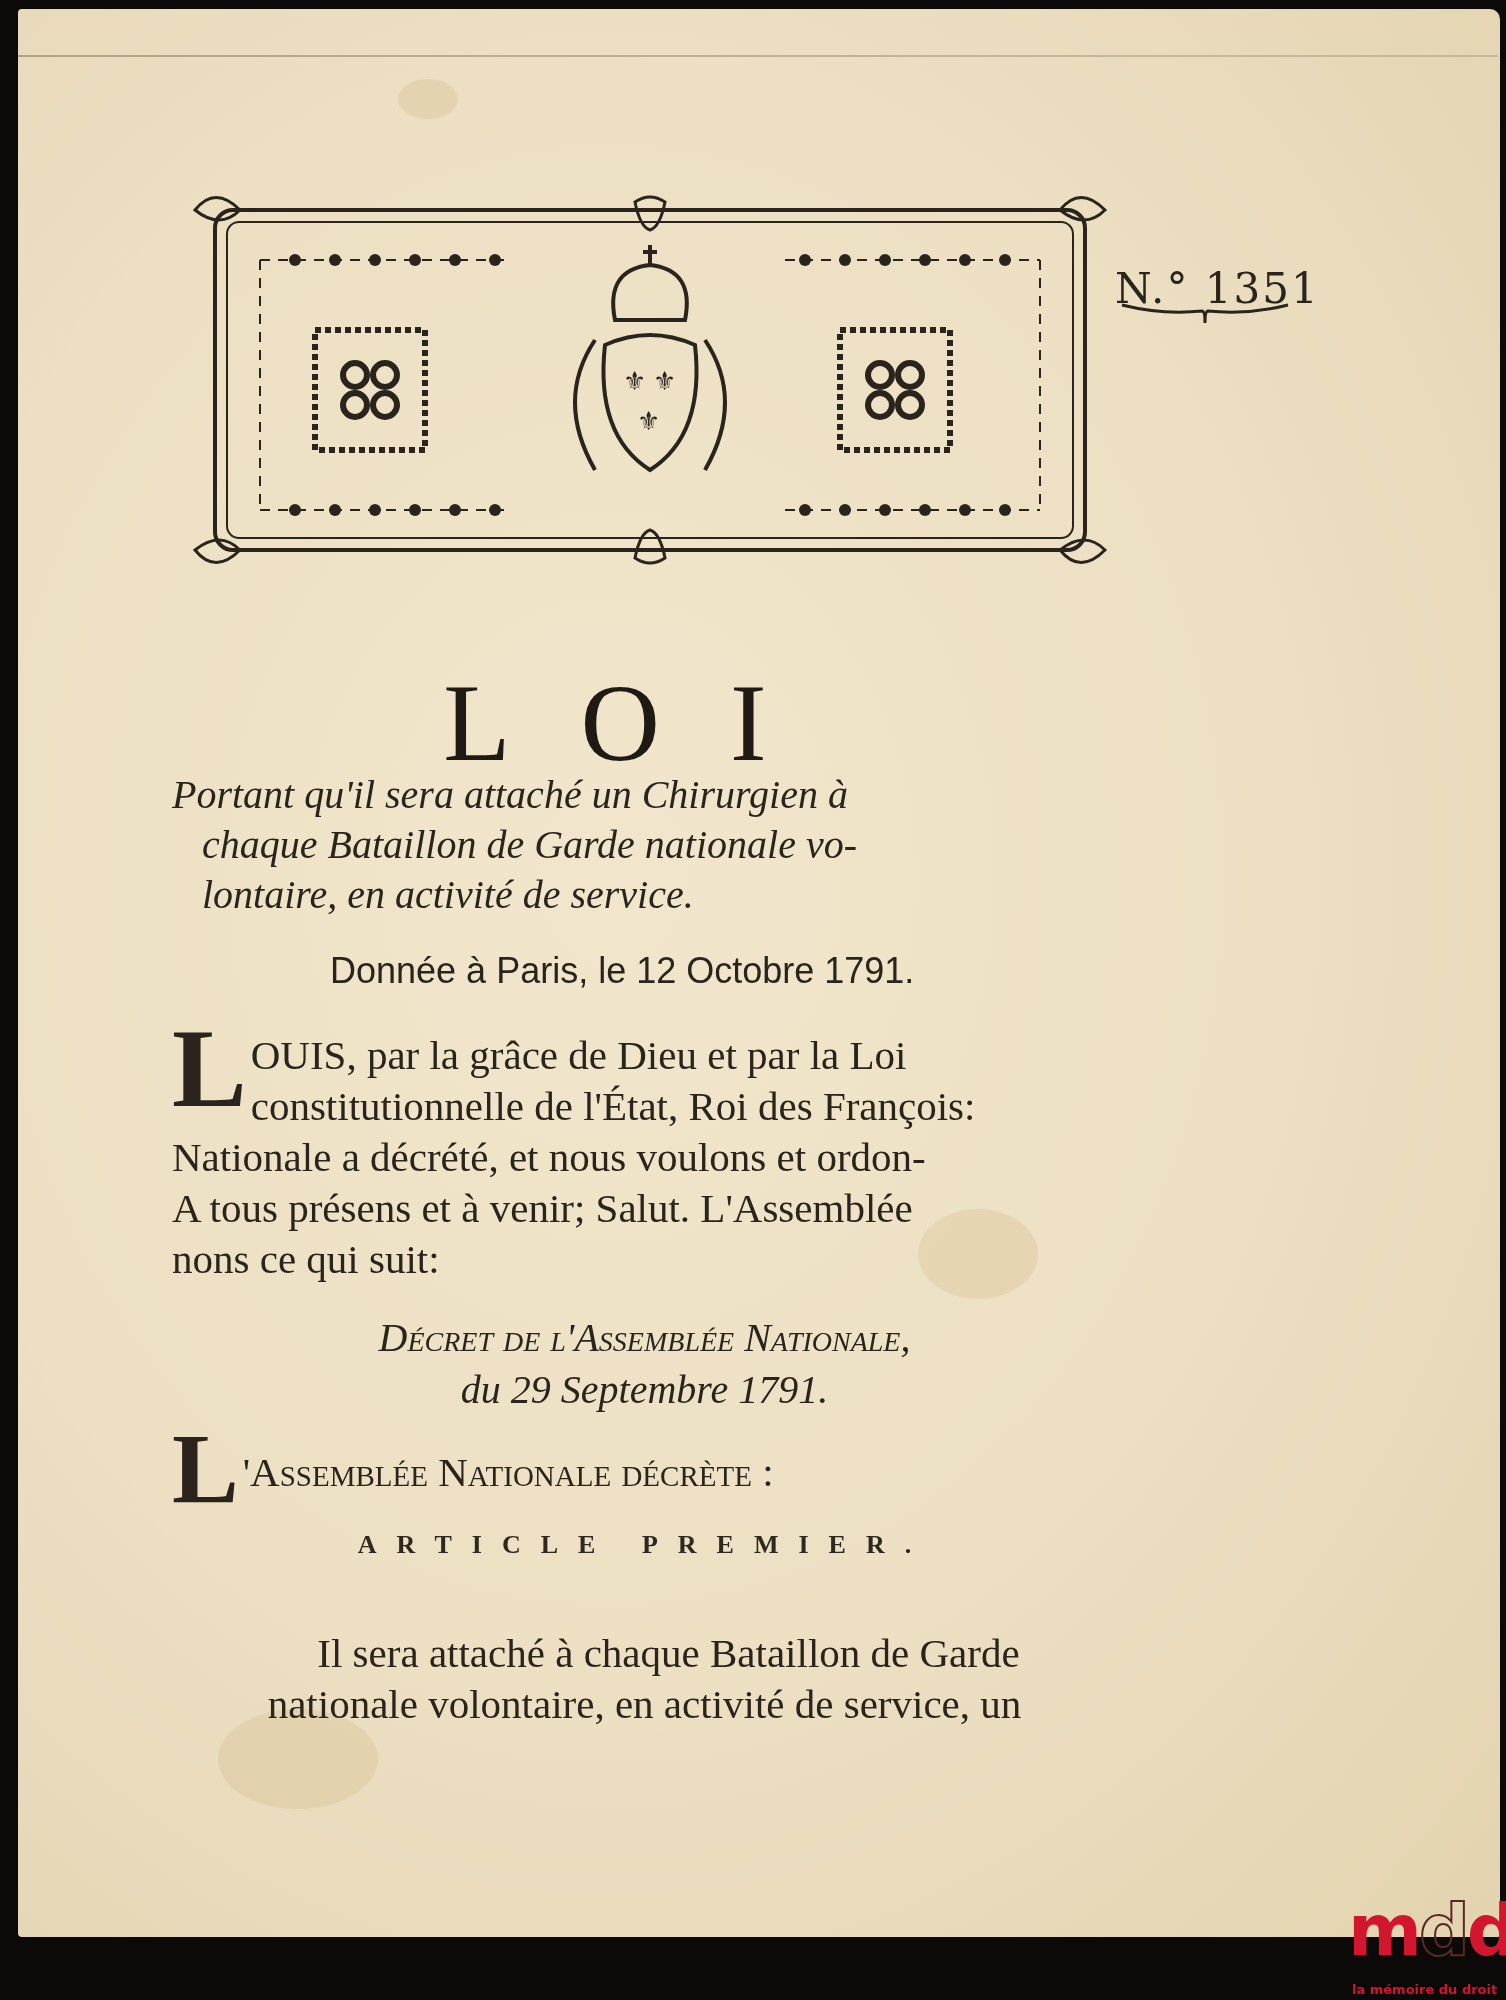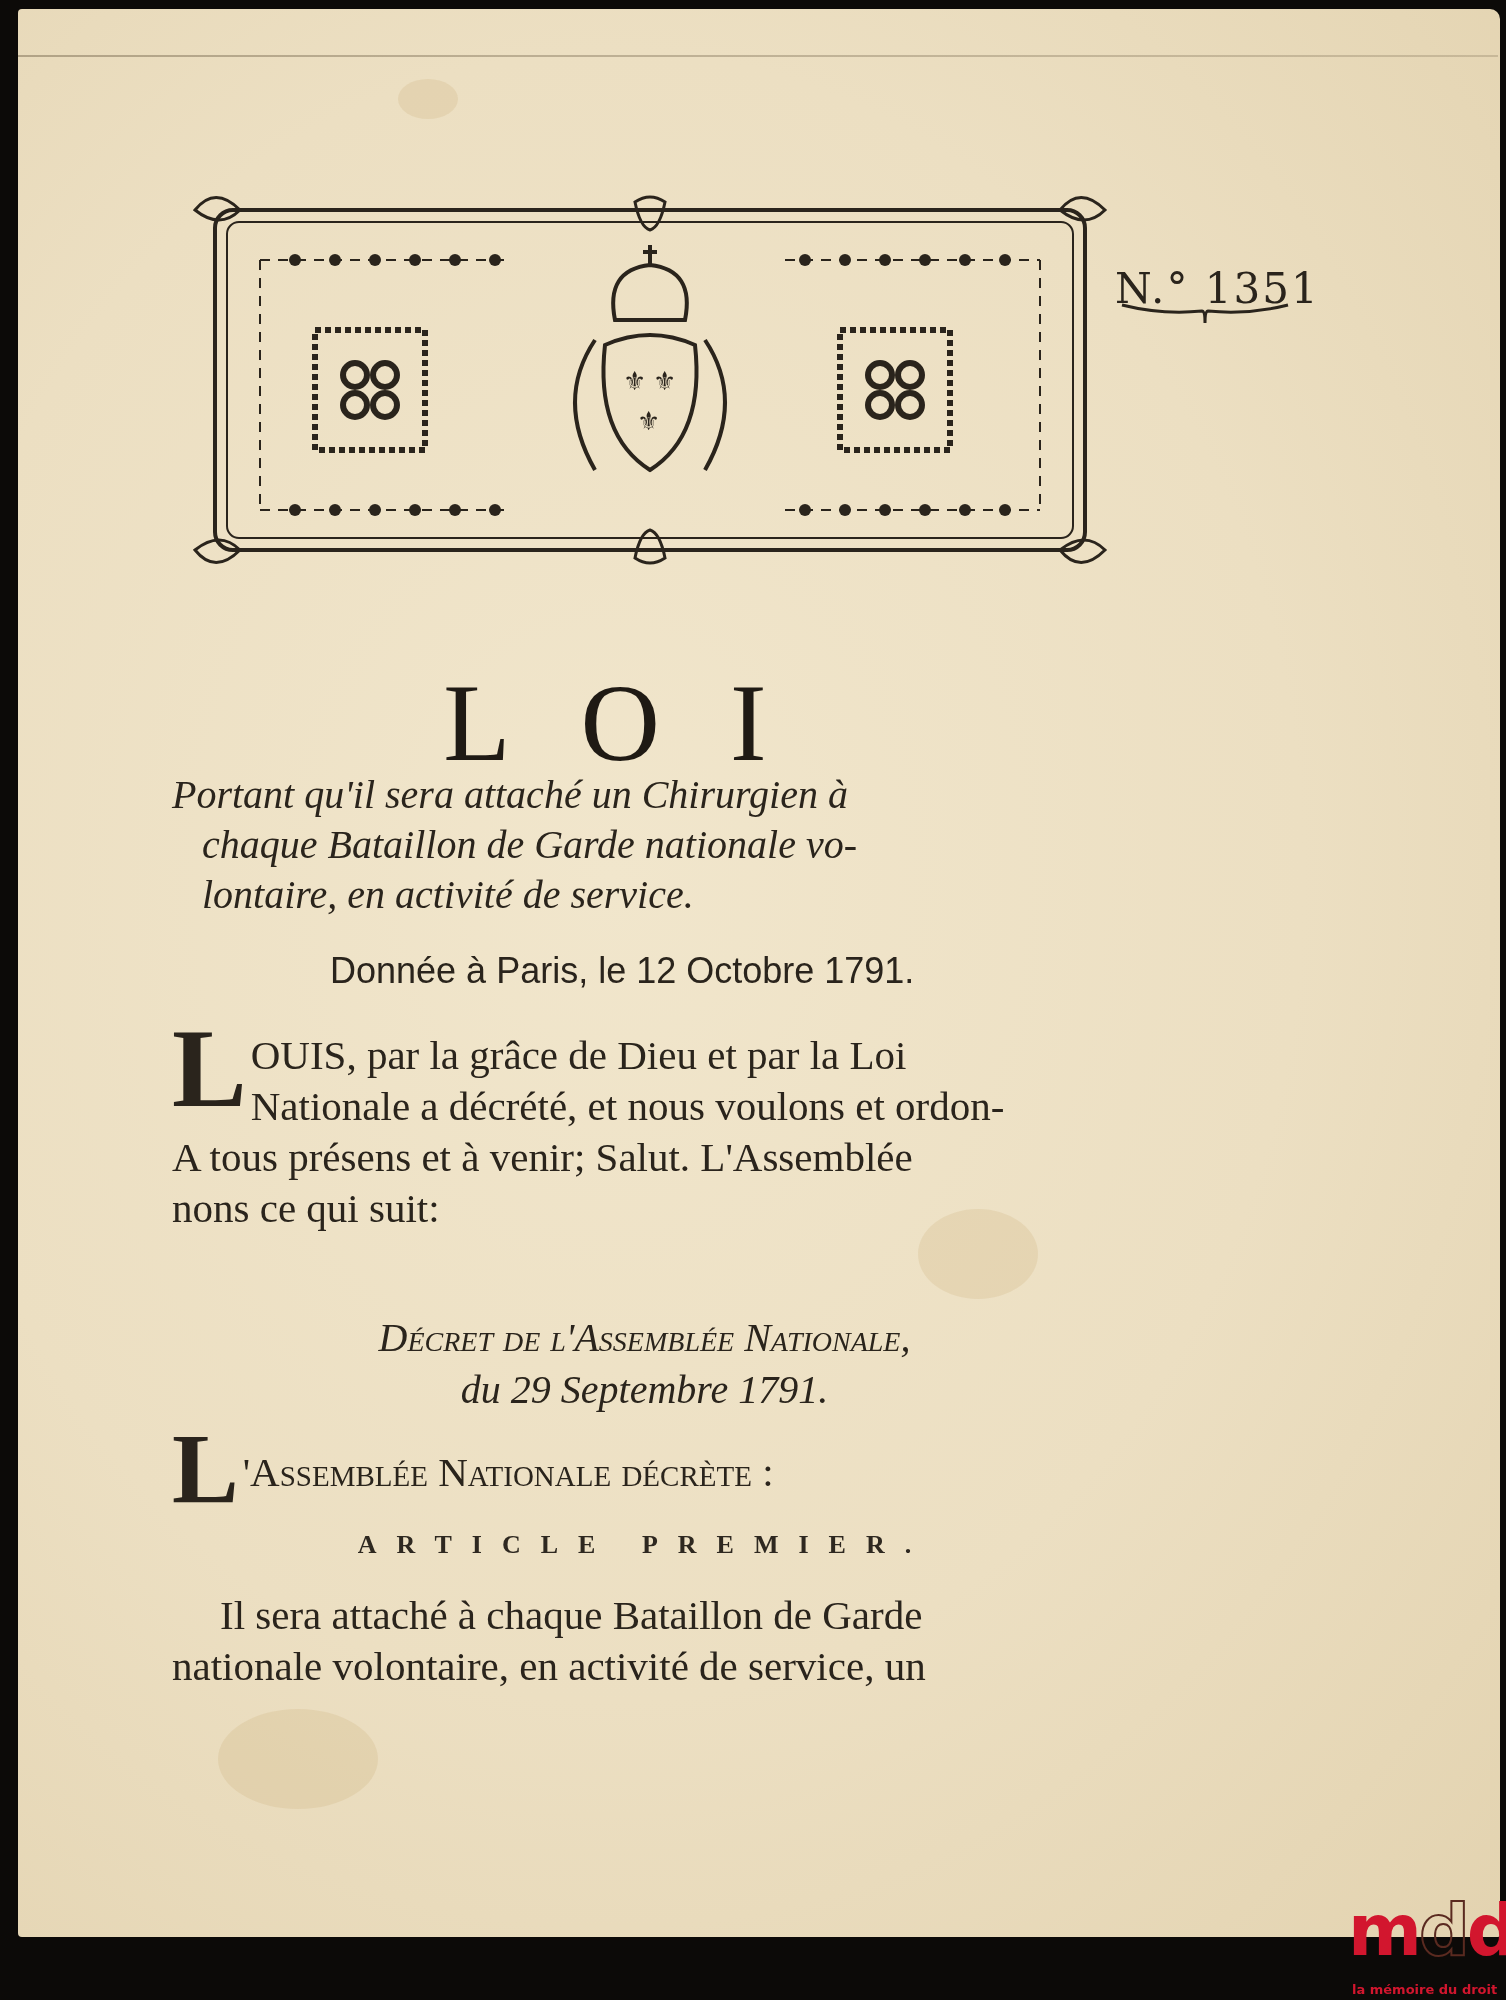--- a/index.html
+++ b/index.html
@@ -134,38 +134,39 @@
   <div>Portant qu'il sera attaché un Chirurgien à</div>
   <div class="l2">chaque Bataillon de Garde nationale vo-</div>
   <div class="l3">lontaire, en activité de service.</div>
 </div>
 
 <div class="given">Donnée à Paris, le 12 Octobre 1791.</div>
 
 <div class="body-block" style="top:1020px;">
   <span class="dropcap">L</span>
   <div style="padding-top:10px;">OUIS, par la grâce de Dieu et par la Loi</div>
+  <div>constitutionnelle de l'État, Roi des François:</div>
   <div>Nationale a décrété, et nous voulons et ordon-</div>
   <div>A tous présens et à venir; Salut. L'Assemblée</div>
   <div>nons ce qui suit:</div>
 </div>
 
 <div class="decree">
   <div class="sc">Décret de l'Assemblée Nationale,</div>
   <div>du 29 Septembre 1791.</div>
 </div>
 
 <div class="body-block" style="top:1425px;">
   <span class="dropcap" style="font-size:100px;line-height:80px;">L</span>
   <div class="sc" style="padding-top:22px;">'Assemblée Nationale décrète :</div>
 </div>
 
 <div class="article">ARTICLE PREMIER.</div>
 
-<div class="body-block" style="top:1590px;">
+<div class="body-block" style="top:1628px;text-align:center;">
   <div style="padding-left:48px;">Il sera attaché à chaque Bataillon de Garde</div>
   <div>nationale volontaire, en activité de service, un</div>
 </div>
 
 <div class="logo">
   <span>m</span><span class="hollow">d</span><span>d</span>
 </div>
 <div class="logo-tag">la mémoire du droit</div>
 
 </body></html>

